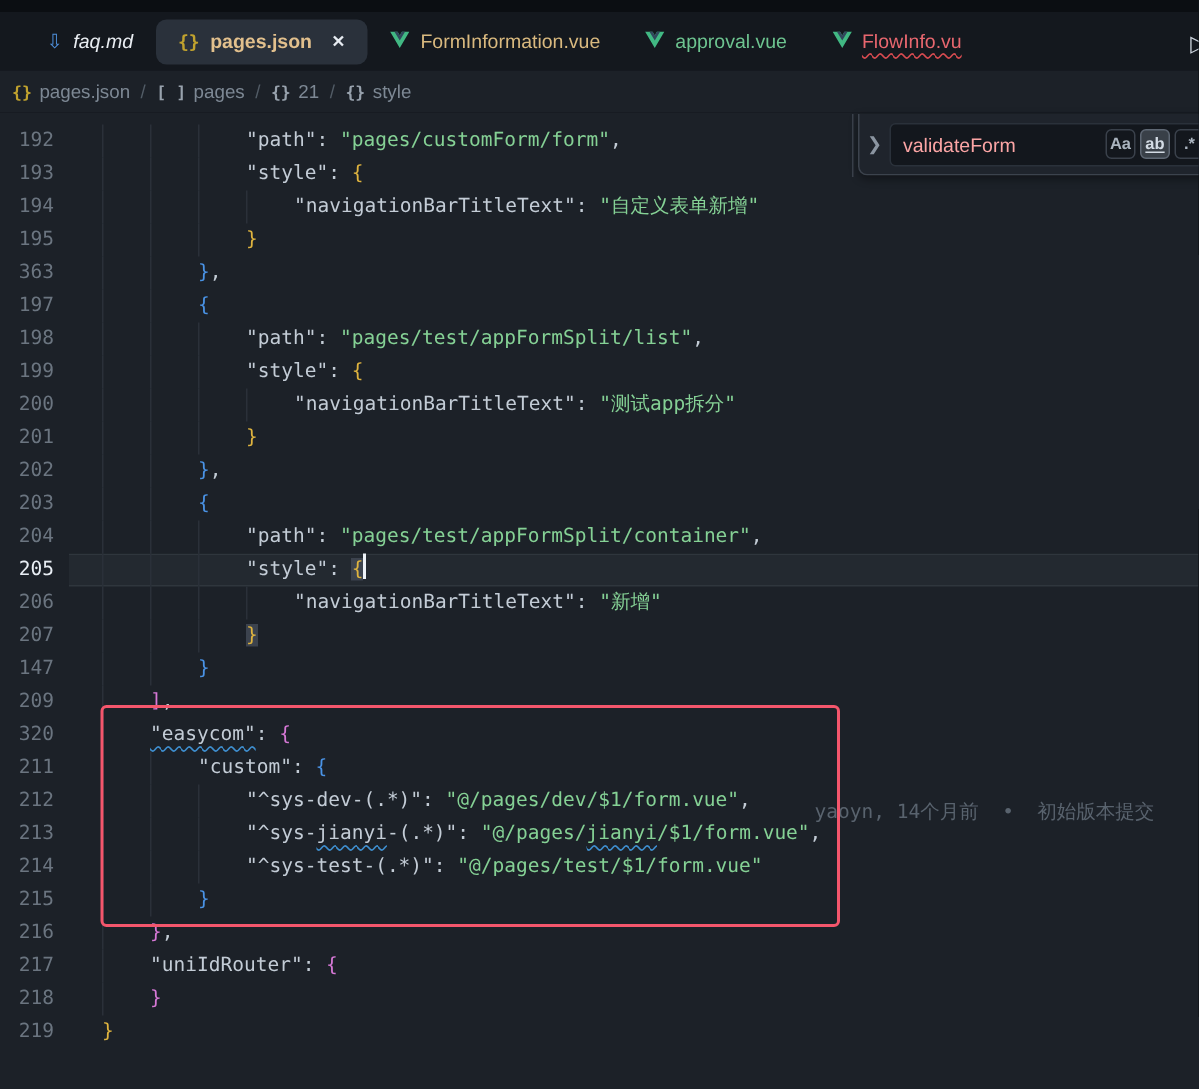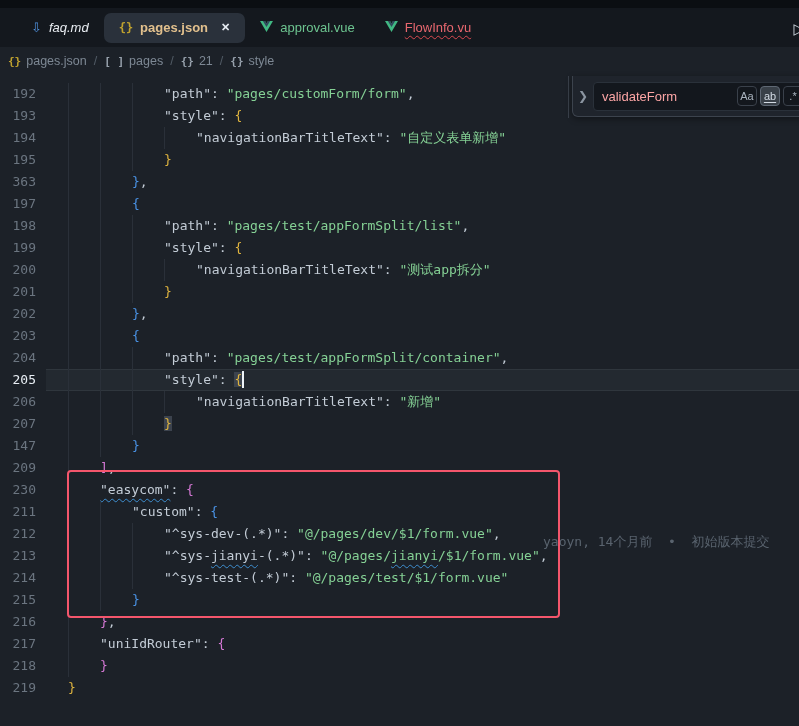--- a/index.html
+++ b/index.html
@@ -64,39 +64,46 @@
   #find-widget{position:absolute;left:572px;top:76px;width:240px;height:41px;z-index:10;
       background:#1f242c;border:1px solid #3c434d;border-top:none;
       border-radius:0 0 6px 6px;box-shadow:0 2px 6px rgba(0,0,0,0.4);
       display:flex;align-items:center;box-sizing:border-box;}
   #find-expand{width:20px;text-align:center;color:#8b95a1;font-size:12px;}
   #find-input{flex:1;height:27px;margin-right:4px;background:#13171d;border:1px solid #2a313a;
       border-radius:4px;display:flex;align-items:center;padding-left:8px;overflow:hidden;}
   #find-query{flex:1;color:#fca5a5;font-size:13px;}
   .find-opt{width:20px;height:20px;border-radius:4px;margin-right:3px;flex:none;
       display:flex;align-items:center;justify-content:center;
-      font-size:11px;color:#aab4bf;border:1px solid #3a414b;box-sizing:border-box;}
+      font-size:11px;color:#aab4bf;border:1px solid #3a414b;box-sizing:border-box;font-weight:bold;}
   .find-opt.active{background:#394048;border-color:#5f6874;color:#d3dbe4;}
   .find-opt .ul{text-decoration:underline;text-underline-offset:2px;}
 </style>
 </head>
 <body>
 
 <div id="stage">
   <div id="topstrip"></div>
 
   <div id="tabbar">
       <div class="tab italic">
         <span class="ticon" style="color: rgb(78, 143, 219); font-size: 13px;">⇩</span>
         <span class="tlabel" style="color: rgb(233, 237, 242); text-align: center;">faq.md</span>
       </div>
       <div class="tab active">
         <span class="ticon" style="color: rgb(192, 162, 46); font-weight: 700; font-family: &quot;DejaVu Sans Mono&quot;, monospace;">{}</span>
         <span class="tlabel" style="color: rgb(226, 192, 141);">pages.json</span>
         <span class="close">✕</span>
+      </div>
+      <div class="tab">
+        <span class="ticon"><svg width="13" height="11" viewBox="0 0 20 17">
+            <path fill="#41b883" d="M15.6 0H20L10 17 0 0h7.7L10 4l2.3-4z"></path>
+            <path fill="#31475c" d="M4.4 0L10 9.4 15.6 0h-3.2L10 4 7.6 0z"></path>
+          </svg></span>
+        <span class="tlabel" style="color: rgb(217, 185, 127);">FormInformation.vue</span>
       </div>
       <div class="tab">
         <span class="ticon"><svg width="13" height="11" viewBox="0 0 20 17">
             <path fill="#41b883" d="M15.6 0H20L10 17 0 0h7.7L10 4l2.3-4z"></path>
             <path fill="#31475c" d="M4.4 0L10 9.4 15.6 0h-3.2L10 4 7.6 0z"></path>
           </svg></span>
         <span class="tlabel" style="color: rgb(109, 196, 144);">approval.vue</span>
       </div>
       <div class="tab err">
         <span class="ticon"><svg width="13" height="11" viewBox="0 0 20 17">
@@ -142,21 +149,21 @@
       <div class="row"><div class="guide" style="left: 68px;"></div><div class="guide" style="left: 100px;"></div><div class="guide" style="left: 132px;"></div><div class="guide" style="left: 164px;"></div><span class="ln">200</span><span class="code" style="left: 196px;"><span class="tk-d">"navigationBarTitleText"</span><span class="tk-d">: </span><span class="tk-s">"测试app拆分"</span></span></div>
       <div class="row"><div class="guide" style="left: 68px;"></div><div class="guide" style="left: 100px;"></div><div class="guide" style="left: 132px;"></div><span class="ln">201</span><span class="code" style="left: 164px;"><span class="tk-b1">}</span></span></div>
       <div class="row"><div class="guide" style="left: 68px;"></div><div class="guide" style="left: 100px;"></div><span class="ln">202</span><span class="code" style="left: 132px;"><span class="tk-b3">}</span><span class="tk-d">,</span></span></div>
       <div class="row"><div class="guide" style="left: 68px;"></div><div class="guide" style="left: 100px;"></div><span class="ln">203</span><span class="code" style="left: 132px;"><span class="tk-b3">{</span></span></div>
       <div class="row"><div class="guide" style="left: 68px;"></div><div class="guide" style="left: 100px;"></div><div class="guide" style="left: 132px;"></div><span class="ln">204</span><span class="code" style="left: 164px;"><span class="tk-d">"path"</span><span class="tk-d">: </span><span class="tk-s">"pages/test/appFormSplit/container"</span><span class="tk-d">,</span></span></div>
       <div class="row cur"><div class="cur-bg"></div><div class="guide" style="left: 68px;"></div><div class="guide" style="left: 100px;"></div><div class="guide" style="left: 132px;"></div><span class="ln">205</span><span class="code" style="left: 164px;"><span class="tk-d">"style"</span><span class="tk-d">: </span><span class="tk-b1 tk-m">{</span><span class="cursor"></span></span></div>
       <div class="row"><div class="guide" style="left: 68px;"></div><div class="guide" style="left: 100px;"></div><div class="guide" style="left: 132px;"></div><div class="guide" style="left: 164px;"></div><span class="ln">206</span><span class="code" style="left: 196px;"><span class="tk-d">"navigationBarTitleText"</span><span class="tk-d">: </span><span class="tk-s">"新增"</span></span></div>
       <div class="row"><div class="guide" style="left: 68px;"></div><div class="guide" style="left: 100px;"></div><div class="guide" style="left: 132px;"></div><span class="ln">207</span><span class="code" style="left: 164px;"><span class="tk-b1 tk-m">}</span></span></div>
       <div class="row"><div class="guide" style="left: 68px;"></div><div class="guide" style="left: 100px;"></div><span class="ln">147</span><span class="code" style="left: 132px;"><span class="tk-b3">}</span></span></div>
       <div class="row"><div class="guide" style="left: 68px;"></div><span class="ln">209</span><span class="code" style="left: 100px;"><span class="tk-b2">]</span><span class="tk-d">,</span></span></div>
-      <div class="row"><div class="guide" style="left: 68px;"></div><span class="ln">230</span><span class="code" style="left: 100px;"><span class="tk-d tk-w">"easycom"</span><span class="tk-d">: </span><span class="tk-b2">{</span></span></div>
+      <div class="row"><div class="guide" style="left: 68px;"></div><span class="ln">320</span><span class="code" style="left: 100px;"><span class="tk-d tk-w">"easycom"</span><span class="tk-d">: </span><span class="tk-b2">{</span></span></div>
       <div class="row"><div class="guide" style="left: 68px;"></div><div class="guide" style="left: 100px;"></div><span class="ln">211</span><span class="code" style="left: 132px;"><span class="tk-d">"custom"</span><span class="tk-d">: </span><span class="tk-b3">{</span></span></div>
       <div class="row"><div class="guide" style="left: 68px;"></div><div class="guide" style="left: 100px;"></div><div class="guide" style="left: 132px;"></div><span class="ln">212</span><span class="code" style="left: 164px;"><span class="tk-d">"^sys-dev-(.*)"</span><span class="tk-d">: </span><span class="tk-s">"@/pages/dev/$1/form.vue"</span><span class="tk-d">,</span></span><span class="blame">yaoyn, 14个月前  •  初始版本提交</span></div>
       <div class="row"><div class="guide" style="left: 68px;"></div><div class="guide" style="left: 100px;"></div><div class="guide" style="left: 132px;"></div><span class="ln">213</span><span class="code" style="left: 164px;"><span class="tk-d">"^sys-</span><span class="tk-d tk-w">jianyi</span><span class="tk-d">-(.*)"</span><span class="tk-d">: </span><span class="tk-s">"@/pages/</span><span class="tk-s tk-w">jianyi</span><span class="tk-s">/$1/form.vue"</span><span class="tk-d">,</span></span></div>
       <div class="row"><div class="guide" style="left: 68px;"></div><div class="guide" style="left: 100px;"></div><div class="guide" style="left: 132px;"></div><span class="ln">214</span><span class="code" style="left: 164px;"><span class="tk-d">"^sys-test-(.*)"</span><span class="tk-d">: </span><span class="tk-s">"@/pages/test/$1/form.vue"</span></span></div>
       <div class="row"><div class="guide" style="left: 68px;"></div><div class="guide" style="left: 100px;"></div><span class="ln">215</span><span class="code" style="left: 132px;"><span class="tk-b3">}</span></span></div>
       <div class="row"><div class="guide" style="left: 68px;"></div><span class="ln">216</span><span class="code" style="left: 100px;"><span class="tk-b2">}</span><span class="tk-d">,</span></span></div>
       <div class="row"><div class="guide" style="left: 68px;"></div><span class="ln">217</span><span class="code" style="left: 100px;"><span class="tk-d">"uniIdRouter"</span><span class="tk-d">: </span><span class="tk-b2">{</span></span></div>
       <div class="row"><div class="guide" style="left: 68px;"></div><span class="ln">218</span><span class="code" style="left: 100px;"><span class="tk-b2">}</span></span></div>
       <div class="row"><span class="ln">219</span><span class="code" style="left: 68px;"><span class="tk-b1">}</span></span></div>
     </div>

